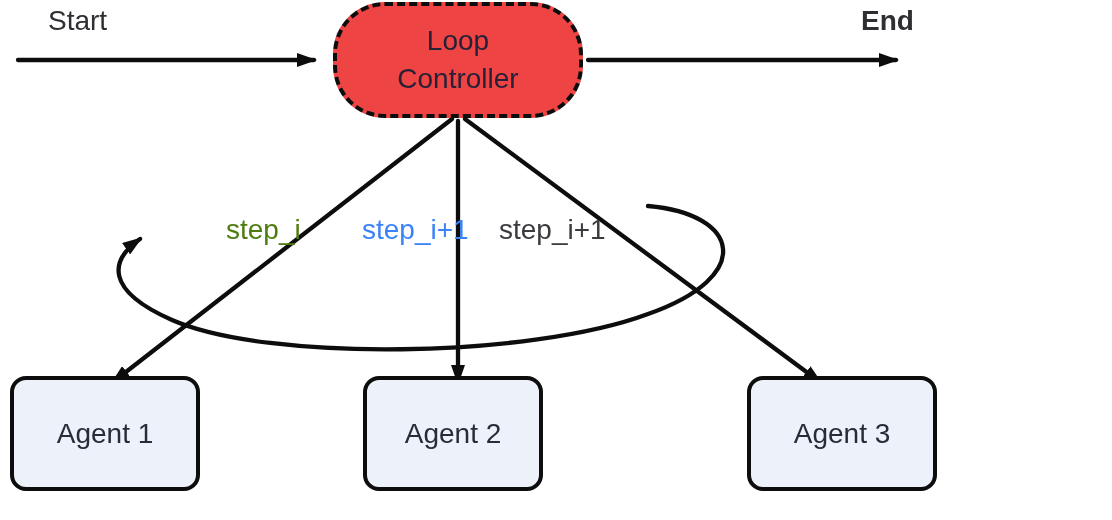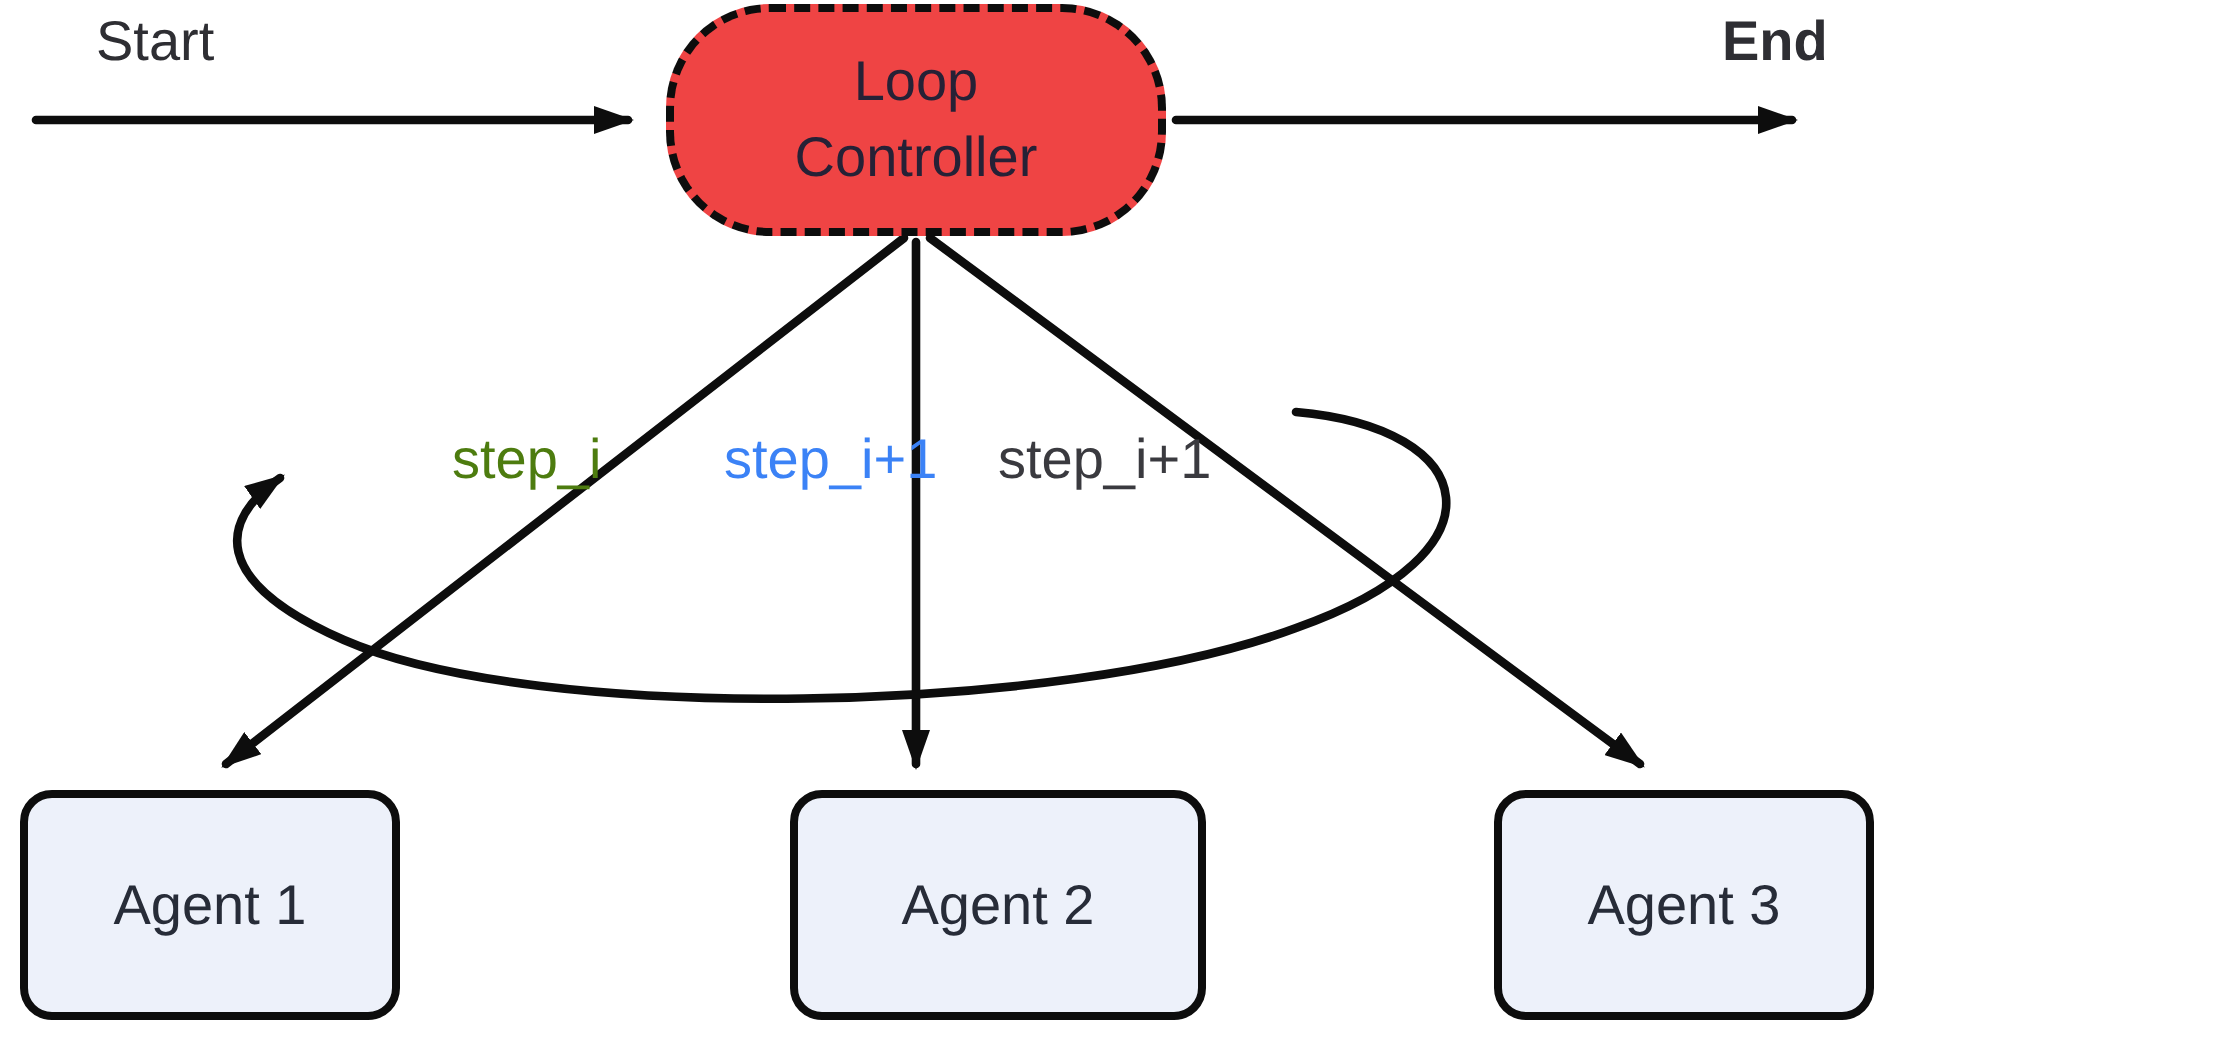--- a/index.html
+++ b/index.html
@@ -36,29 +36,29 @@
   .controller{
     left:333px;top:2px;width:250px;height:116px;
     background:#ef4444;
     border:4px dashed #0d0d0d;
     border-radius:52px;
     color:#262136;
     font-size:28px;
     line-height:1.34;
   }
   .agent{
-    top:395px;height:115px;
+    top:376px;height:115px;
     background:#edf1fa;
     border:4px solid #0d0d0d;
     border-radius:16px;
     color:#272c38;
     font-size:28px;
   }
   .agent1{left:10px;width:190px;}
-  .agent2{left:363px;width:208px;margin-left:32px;}
+  .agent2{left:363px;width:180px;}
   .agent3{left:747px;width:190px;}
 
   .edge{stroke:#0d0d0d;stroke-width:4.3;fill:none;stroke-linecap:round;}
 </style>
 </head>
 <body>
 
 <div class="canvas">
 
   <svg class="wires" viewBox="0 0 1112 520">

